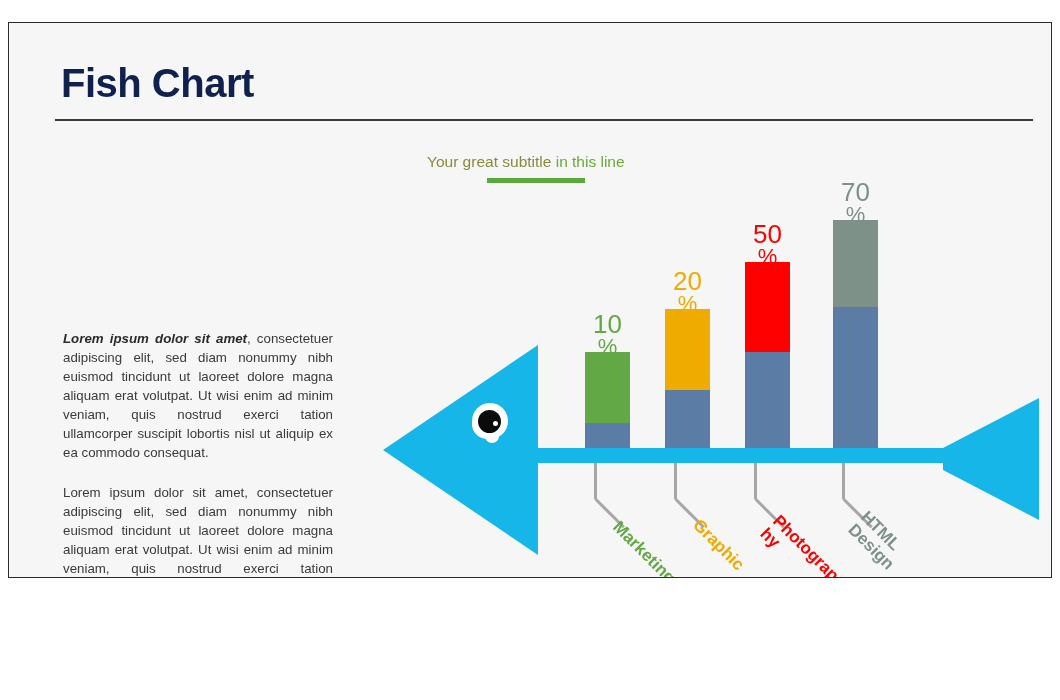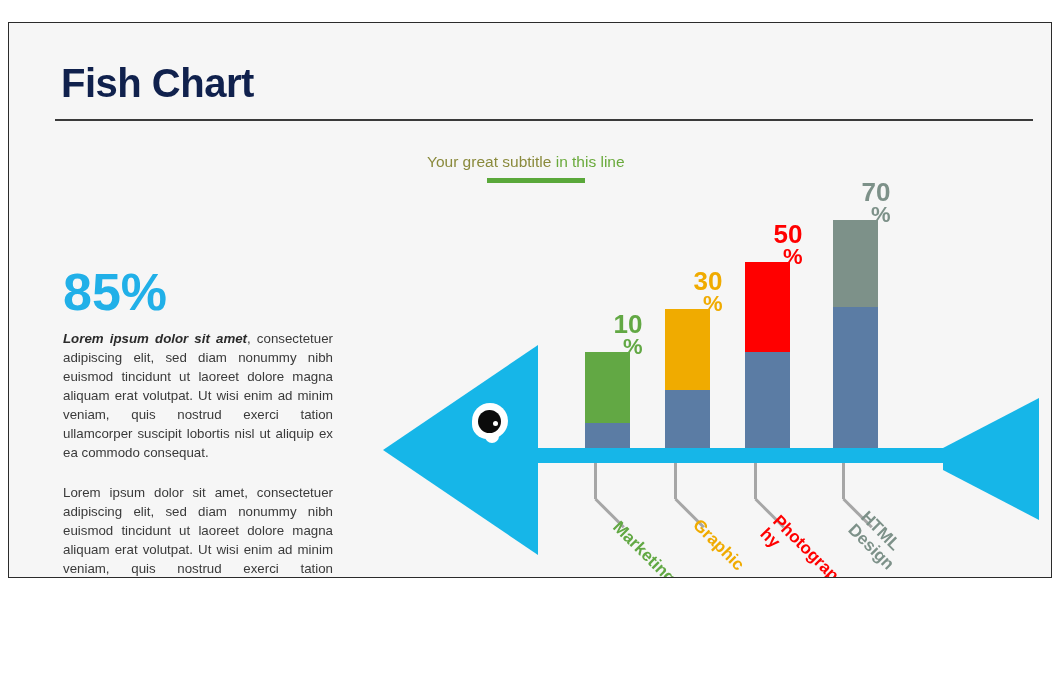--- a/index.html
+++ b/index.html
@@ -114,22 +114,22 @@
     clip-path:polygon(100% 0%, 100% 100%, 0% 59%, 0% 41%);
   }
   .bar-top { position:absolute; left:0; width:45px; }
   .bar-base {
     position:absolute; left:0; width:45px;
     background:#5b7ca4;
   }
   .bar-value {
     position:absolute;
     width:70px;
-    text-align:right;
-    font-size:26px; font-weight:bold;
+    text-align:center;
+    font-size:26px; font-weight:normal;
     line-height:0.95;
     white-space:normal;
   }
   .bar-value .pct-sign { display:block; font-size:22px; }
 
   
   .conn-v {
     position:absolute; width:3px; background:#a6a6a6;
   }
   .conn-d {
@@ -153,21 +153,20 @@
 
   <div id="title">Fish Chart</div>
   <div id="title-rule"></div>
 
   <div id="subtitle">
     <span class="s1">Your great subtitle</span>
     <span class="s2">in this line</span>
   </div>
   <div id="subtitle-bar"></div>
 
-  <div id="pct">85%</div>
   <div id="para1" class="para">
     <b>Lorem ipsum dolor sit amet</b><span>, consectetuer adipiscing elit, sed diam nonummy nibh euismod tincidunt ut laoreet dolore magna aliquam erat volutpat. Ut wisi enim ad minim veniam, quis nostrud exerci tation ullamcorper suscipit lobortis nisl ut aliquip ex ea commodo consequat.</span>
   </div>
   <div id="para2" class="para">Lorem ipsum dolor sit amet, consectetuer adipiscing elit, sed diam nonummy nibh euismod tincidunt ut laoreet dolore magna aliquam erat volutpat. Ut wisi enim ad minim veniam, quis nostrud exerci tation ullamcorper suscipit lobortis nisl ut aliquip ex ea commodo consequat.</div>
 
   <div id="fish-head"></div>
   <div id="fish-eye"></div>
   <div id="fish-eye-tab"></div>
   <div id="fish-pupil"></div>
   <div id="fish-glint"></div>
@@ -176,21 +175,21 @@
 
   <div id="bars-layer">
       <div class="bar-value" style="left: 563.5px; top: 289px; color: rgb(98, 168, 68); z-index: 0;"><span>10</span><span class="pct-sign">%</span></div>
       <div class="bar-top" style="left: 576px; top: 329px; height: 71px; width: 45px; background: rgb(98, 168, 68); position: absolute;"></div>
       <div class="bar-base" style="left: 576px; top: 400px; height: 25px; width: 45px; background: rgb(91, 124, 164); position: absolute;"></div>
       <div class="conn-v" style="left: 584.5px; top: 440px; height: 36px; background: rgb(166, 166, 166);"></div>
       <div class="conn-d" style="left: 584.5px; top: 476px; background: rgb(166, 166, 166); transform: rotate(-45deg);"></div>
       <div class="cat-label" style="left: 612.5px; top: 495px; color: rgb(98, 168, 68);">
         <div>Marketing</div>
       </div>
-      <div class="bar-value" style="left: 643.5px; top: 246px; color: rgb(240, 171, 0); z-index: 0;"><span>30</span><span class="pct-sign">%</span></div>
+      <div class="bar-value" style="left: 643.5px; top: 246px; color: rgb(240, 171, 0); z-index: 0;"><span>20</span><span class="pct-sign">%</span></div>
       <div class="bar-top" style="left: 656px; top: 286px; height: 81px; width: 45px; background: rgb(240, 171, 0); position: absolute;"></div>
       <div class="bar-base" style="left: 656px; top: 367px; height: 58px; width: 45px; background: rgb(91, 124, 164); position: absolute;"></div>
       <div class="conn-v" style="left: 664.5px; top: 440px; height: 36px; background: rgb(166, 166, 166);"></div>
       <div class="conn-d" style="left: 664.5px; top: 476px; background: rgb(166, 166, 166); transform: rotate(-45deg);"></div>
       <div class="cat-label" style="left: 692.5px; top: 493px; color: rgb(240, 171, 0);">
         <div>Graphic</div>
       </div>
       <div class="bar-value" style="left: 723.5px; top: 199px; color: rgb(255, 0, 0); z-index: 0;"><span>50</span><span class="pct-sign">%</span></div>
       <div class="bar-top" style="left: 736px; top: 239px; height: 90px; width: 45px; background: rgb(255, 0, 0); position: absolute;"></div>
       <div class="bar-base" style="left: 736px; top: 329px; height: 96px; width: 45px; background: rgb(91, 124, 164); position: absolute;"></div>

